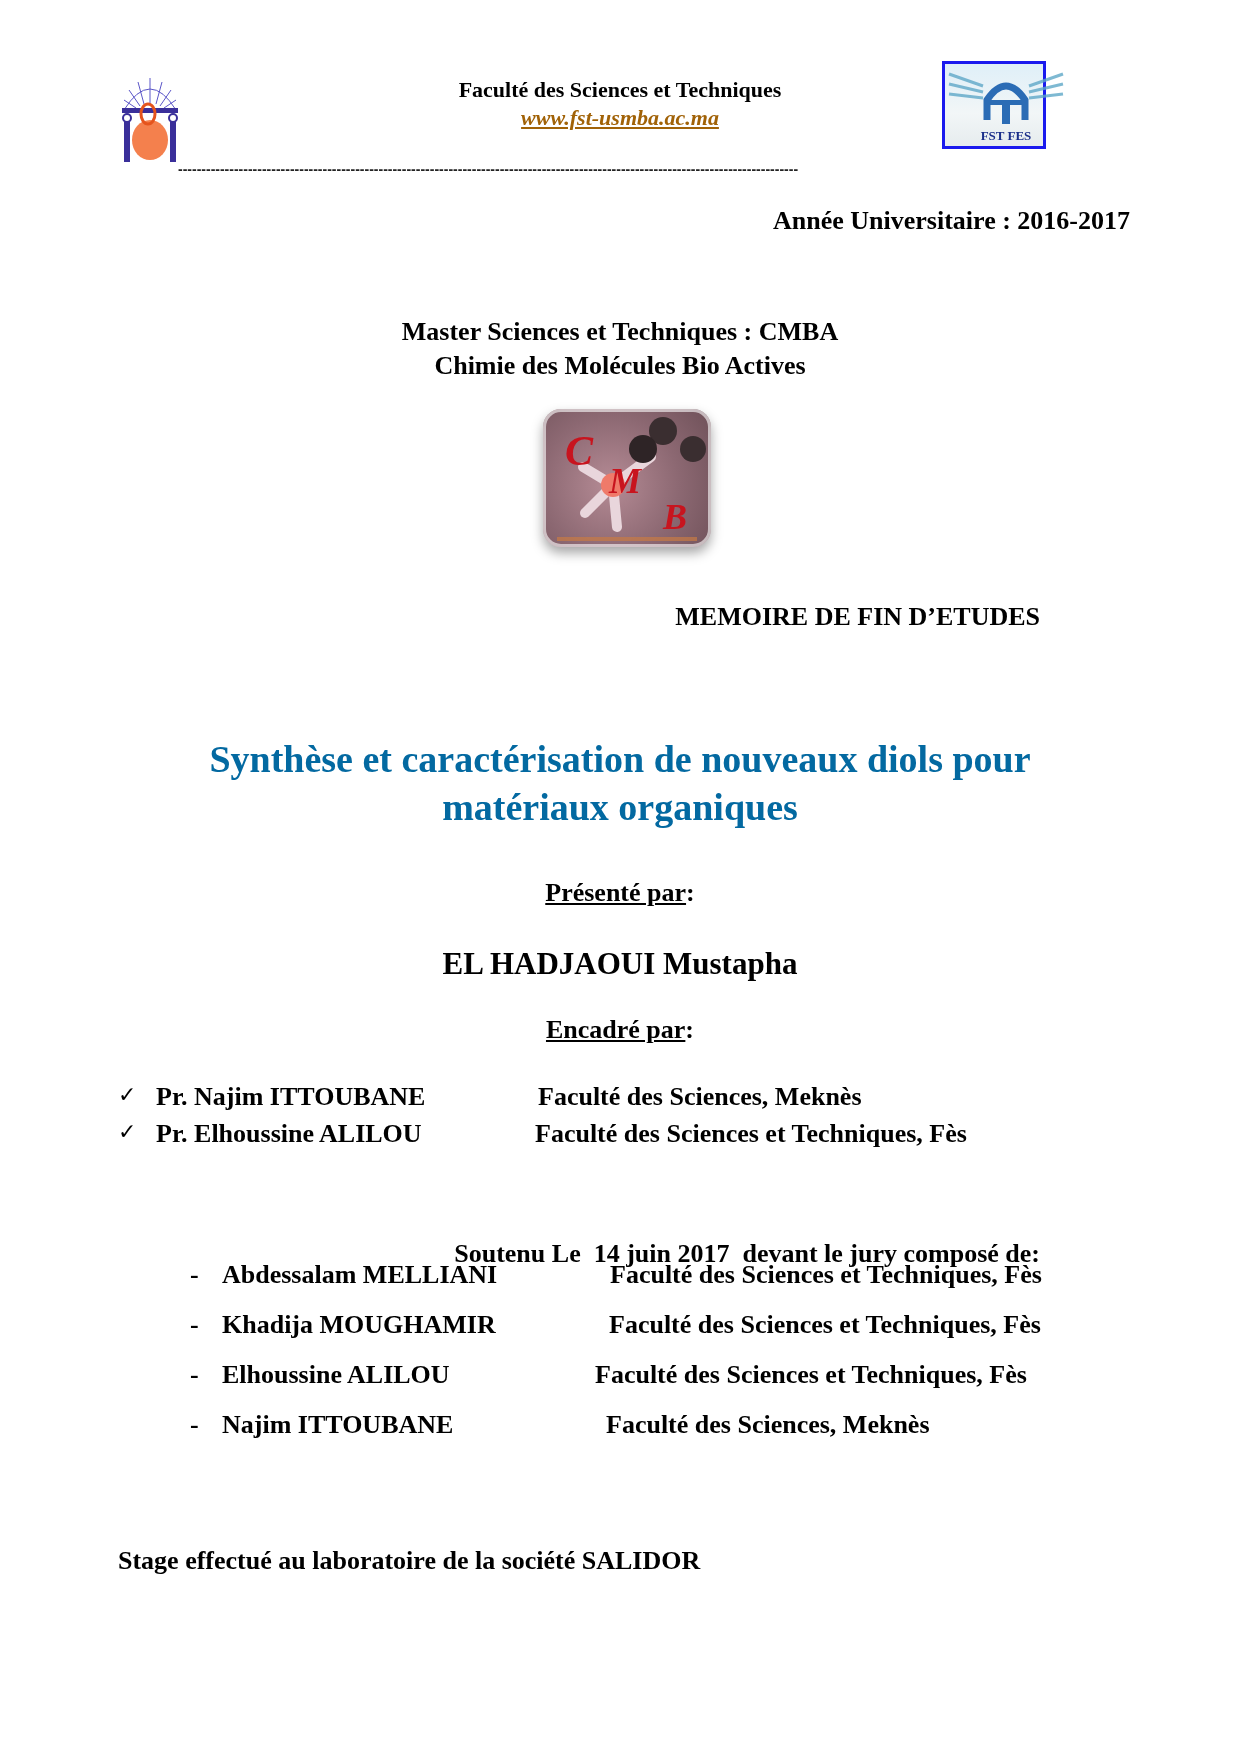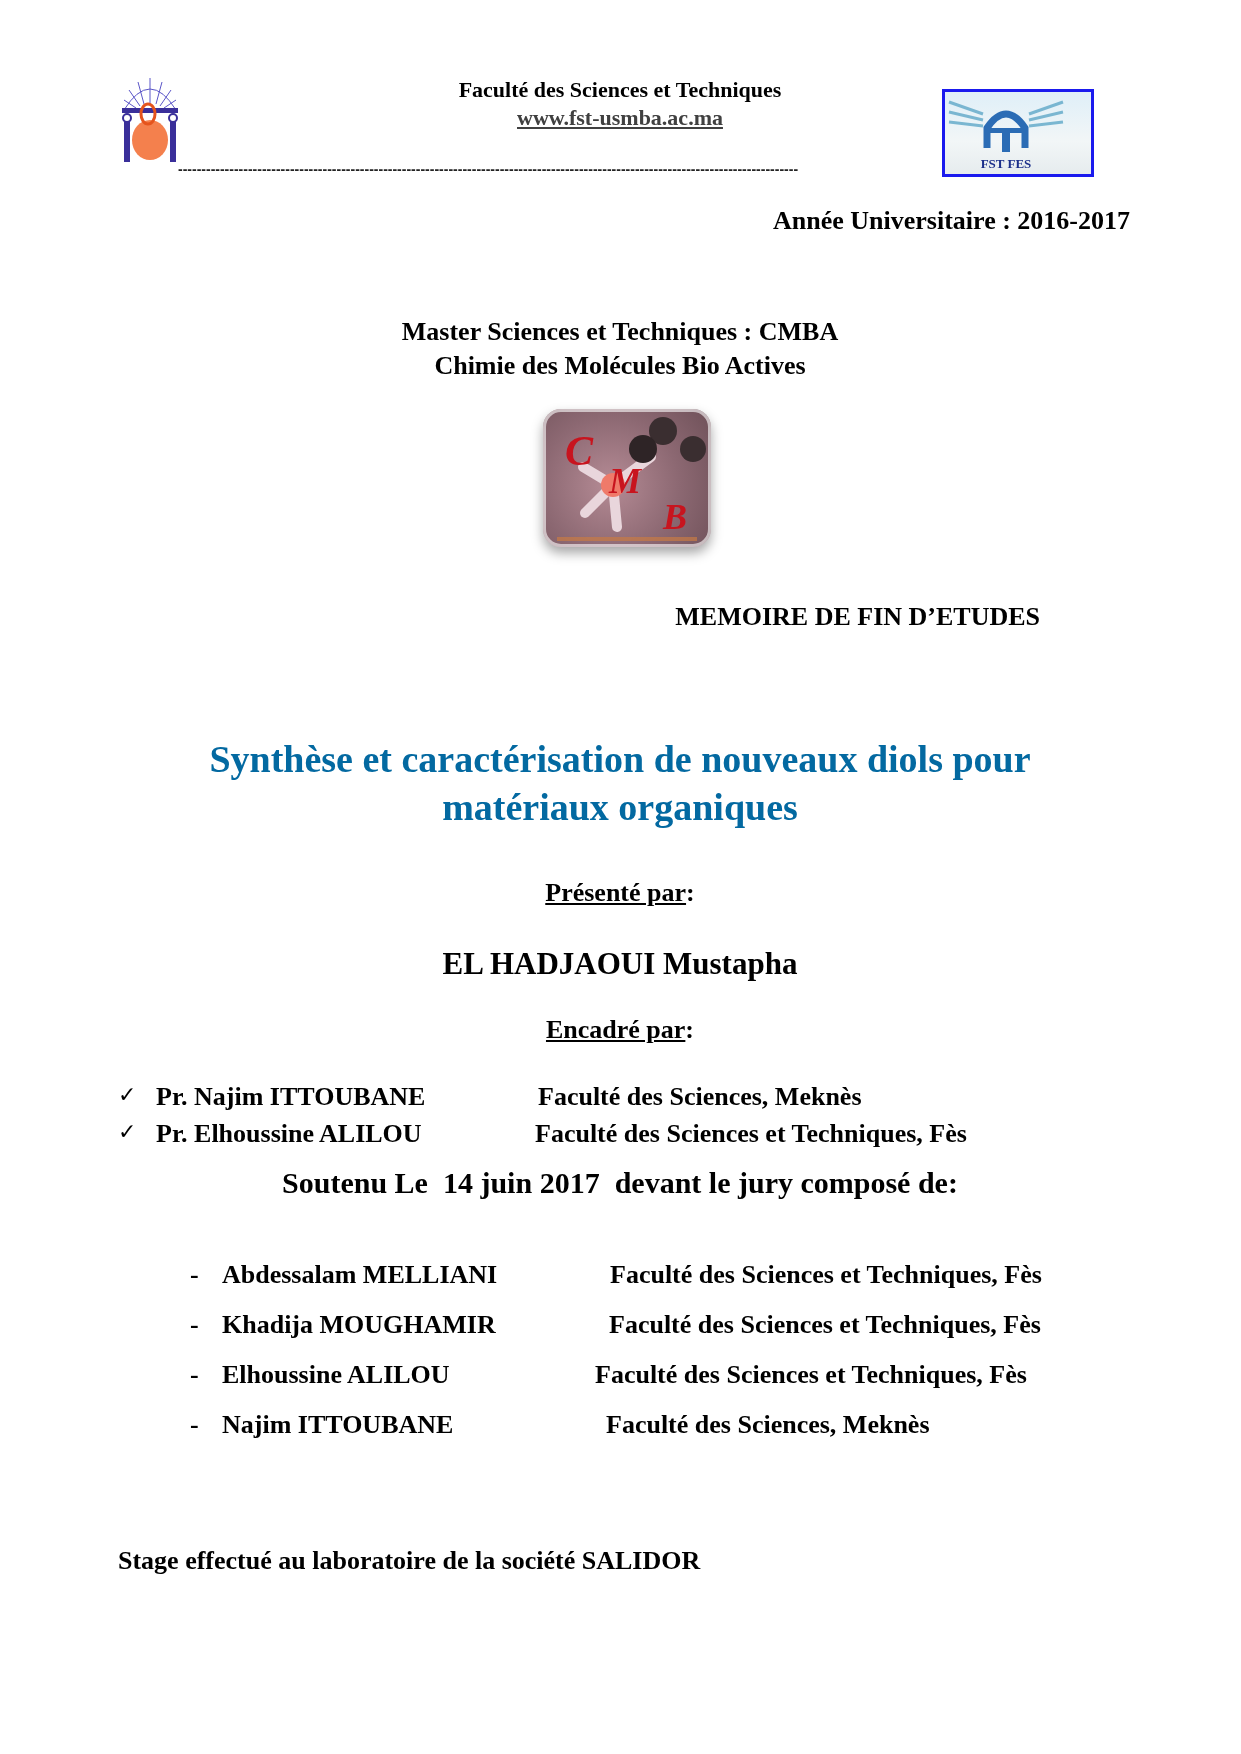--- a/index.html
+++ b/index.html
@@ -4,23 +4,23 @@
 <style>
   html, body { margin: 0; padding: 0; background: #ffffff; }
   body { width: 1241px; height: 1754px; position: relative; overflow: hidden;
          font-family: "Liberation Serif", "DejaVu Serif", serif; color: #000; }
   .abs { position: absolute; }
   .bold { font-weight: bold; }
   .center { text-align: center; }
 
   
   .usmba-logo { left: 118px; top: 74px; width: 64px; height: 92px; }
-  .fst-logo { left: 942px; top: 89px; width: 152px; height: 88px; border: 3px solid #1a1aee; box-sizing: border-box; background: linear-gradient(180deg,#dfeff8 0%, #f2f6f7 60%, #e6ecee 100%); }
+  .fst-logo { left: 942px; top: 61px; width: 104px; height: 88px; border: 3px solid #1a1aee; box-sizing: border-box; background: linear-gradient(180deg,#dfeff8 0%, #f2f6f7 60%, #e6ecee 100%); }
   .header-lines { left: 380px; top: 76px; width: 480px; font-size: 22px; line-height: 28px; }
-  .header-link { color: #404040; text-decoration: underline; }
+  .header-link { color: #a16207; font-style: italic; text-decoration: underline; }
   .dashes { left: 178px; top: 164px; width: 890px; height: 10px; overflow: hidden; white-space: nowrap;
             font-family: "Liberation Sans", sans-serif; font-size: 14px; font-weight: bold; letter-spacing: 0px; line-height: 10px; color: #222; }
   .year { left: 700px; top: 206px; width: 430px; text-align: right; font-size: 26px; font-weight: bold; }
 
   .master { left: 250px; top: 315px; width: 740px; font-size: 26px; line-height: 34px; font-weight: bold; }
 
   .cmb-logo { left: 543px; top: 409px; width: 168px; height: 138px; border-radius: 18px;
               background: radial-gradient(circle at 40% 55%, #b58b95 0%, #8c6872 55%, #6e5058 100%);
               box-shadow: 0 6px 12px rgba(0,0,0,0.35), inset 0 0 0 3px rgba(255,255,255,0.6); overflow: hidden; }
 
@@ -33,21 +33,21 @@
   .label-u span.u { text-decoration: underline; }
   .presente { left: 420px; top: 878px; width: 400px; }
   .author { left: 300px; top: 946px; width: 640px; font-size: 31px; font-weight: bold; font-family: Liberation Serif, serif; }
   .encadre { left: 420px; top: 1015px; width: 400px; }
 
   .sup-row { position: absolute; left: 118px; font-size: 26px; font-weight: bold; height: 36px; }
   .sup-check { position: absolute; left: 0; top: 0; font-family: "DejaVu Sans", sans-serif; font-weight: normal; font-size: 22px; }
   .sup-name { position: absolute; left: 38px; top: 0; white-space: nowrap; }
   .sup-aff { position: absolute; top: 0; white-space: nowrap; }
 
-  .soutenu { left: 200px; top: 1166px; width: 840px; font-size: 30px; font-weight: bold; white-space: pre; }
+  .soutenu { left: 200px; top: 1239px; width: 840px; font-size: 26px; font-weight: bold; white-space: pre; text-align: right; }
 
   .jury-row { position: absolute; left: 190px; font-size: 26px; font-weight: bold; height: 36px; }
   .jury-dash { position: absolute; left: 0; top: 0; }
   .jury-name { position: absolute; left: 32px; top: 0; white-space: nowrap; text-align: right; }
   .jury-aff { position: absolute; top: 0; white-space: nowrap; }
 
   .stage { left: 118px; top: 1546px; width: 900px; font-size: 26px; font-weight: bold; }
 </style>
 </head>
 <body>

